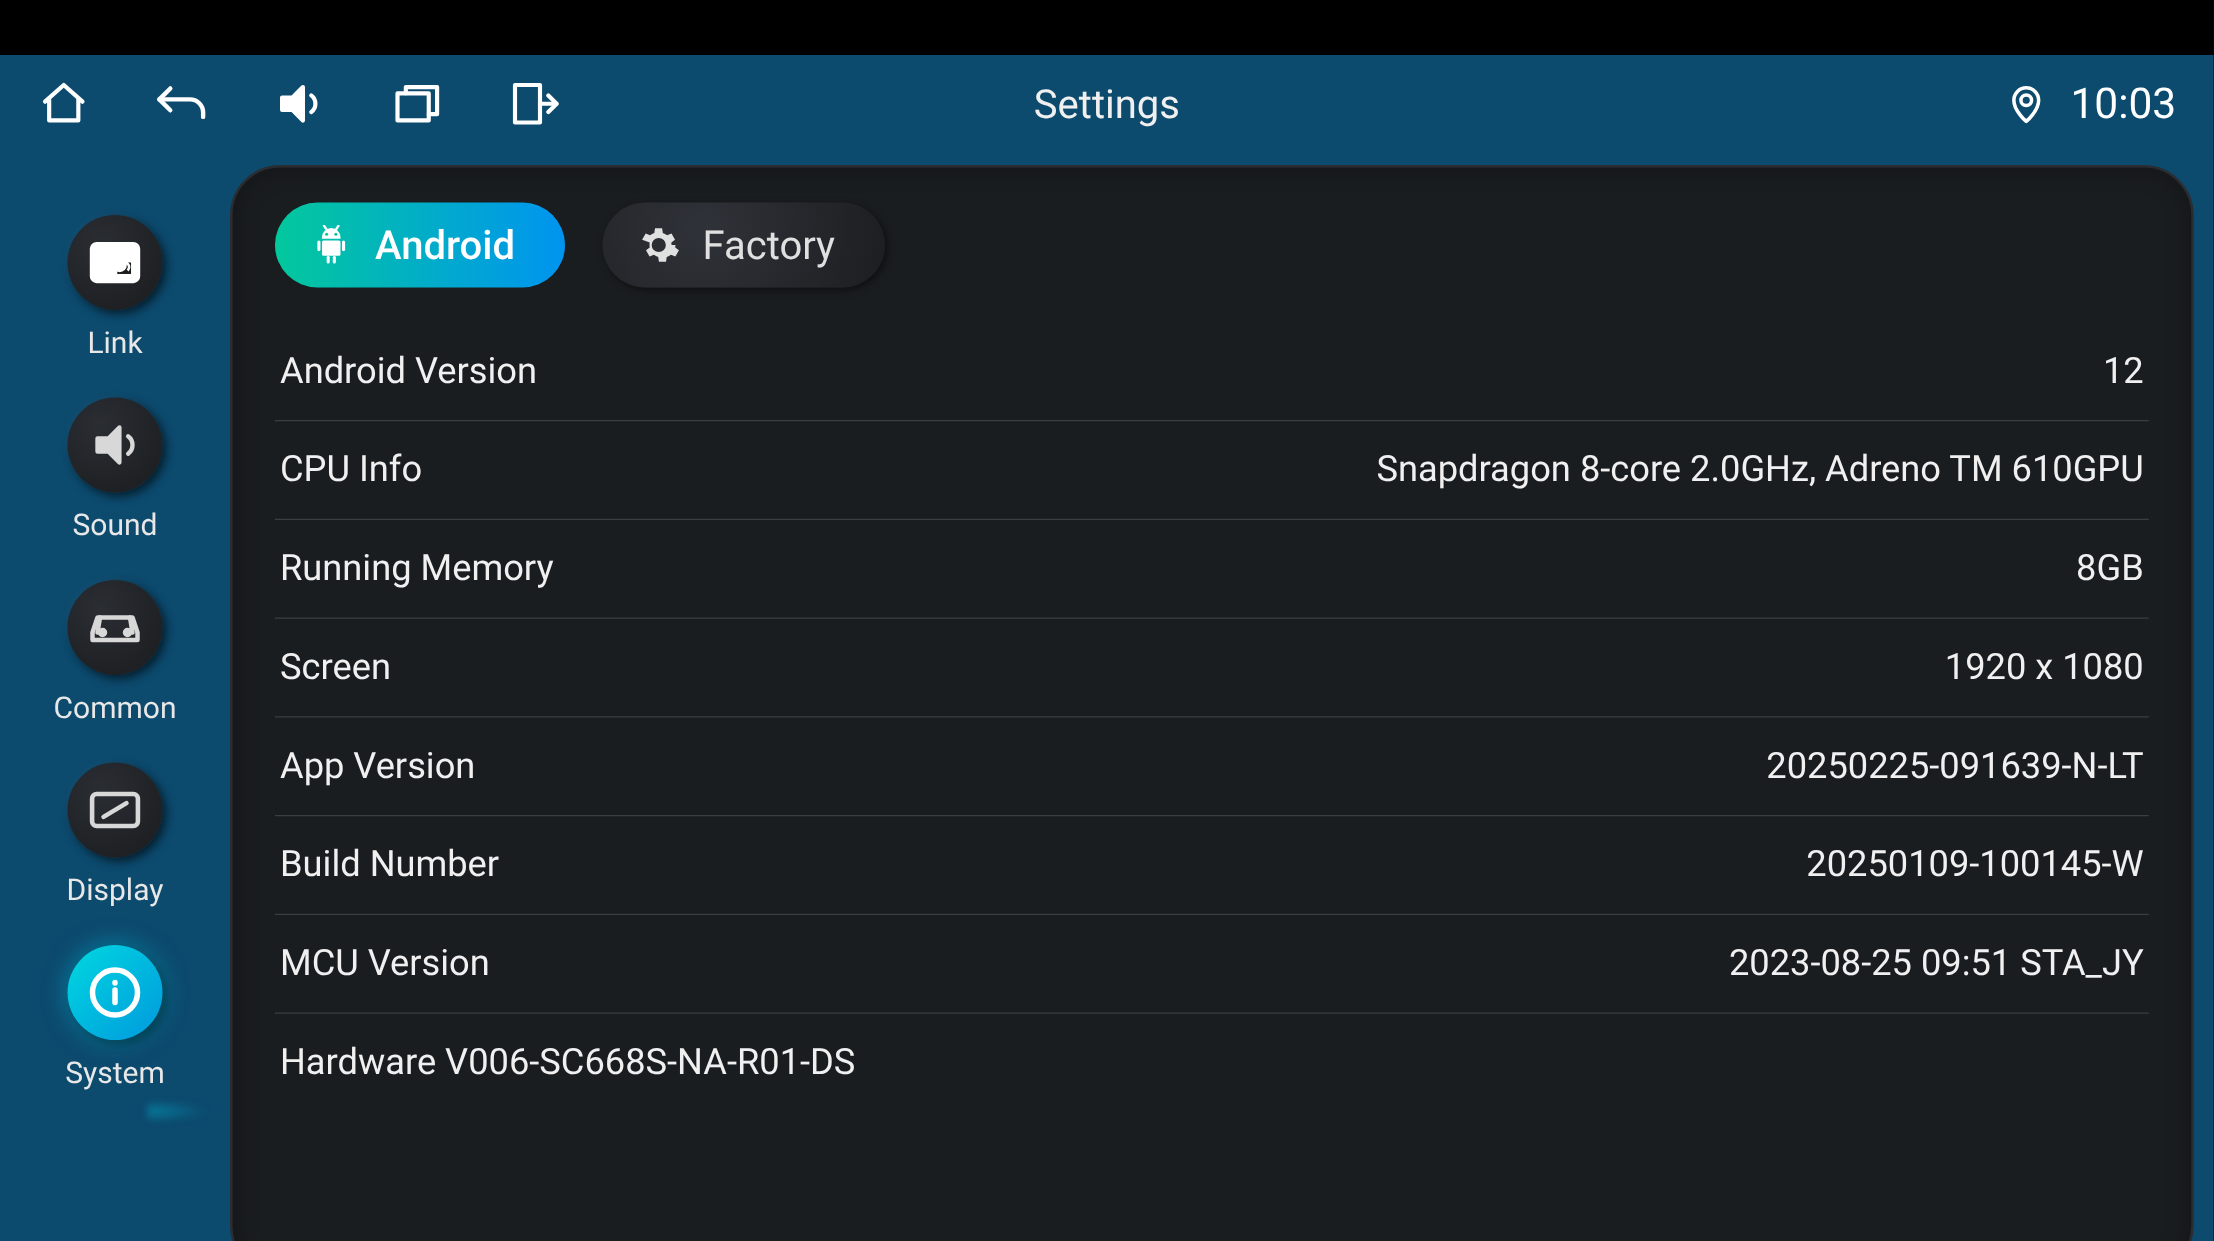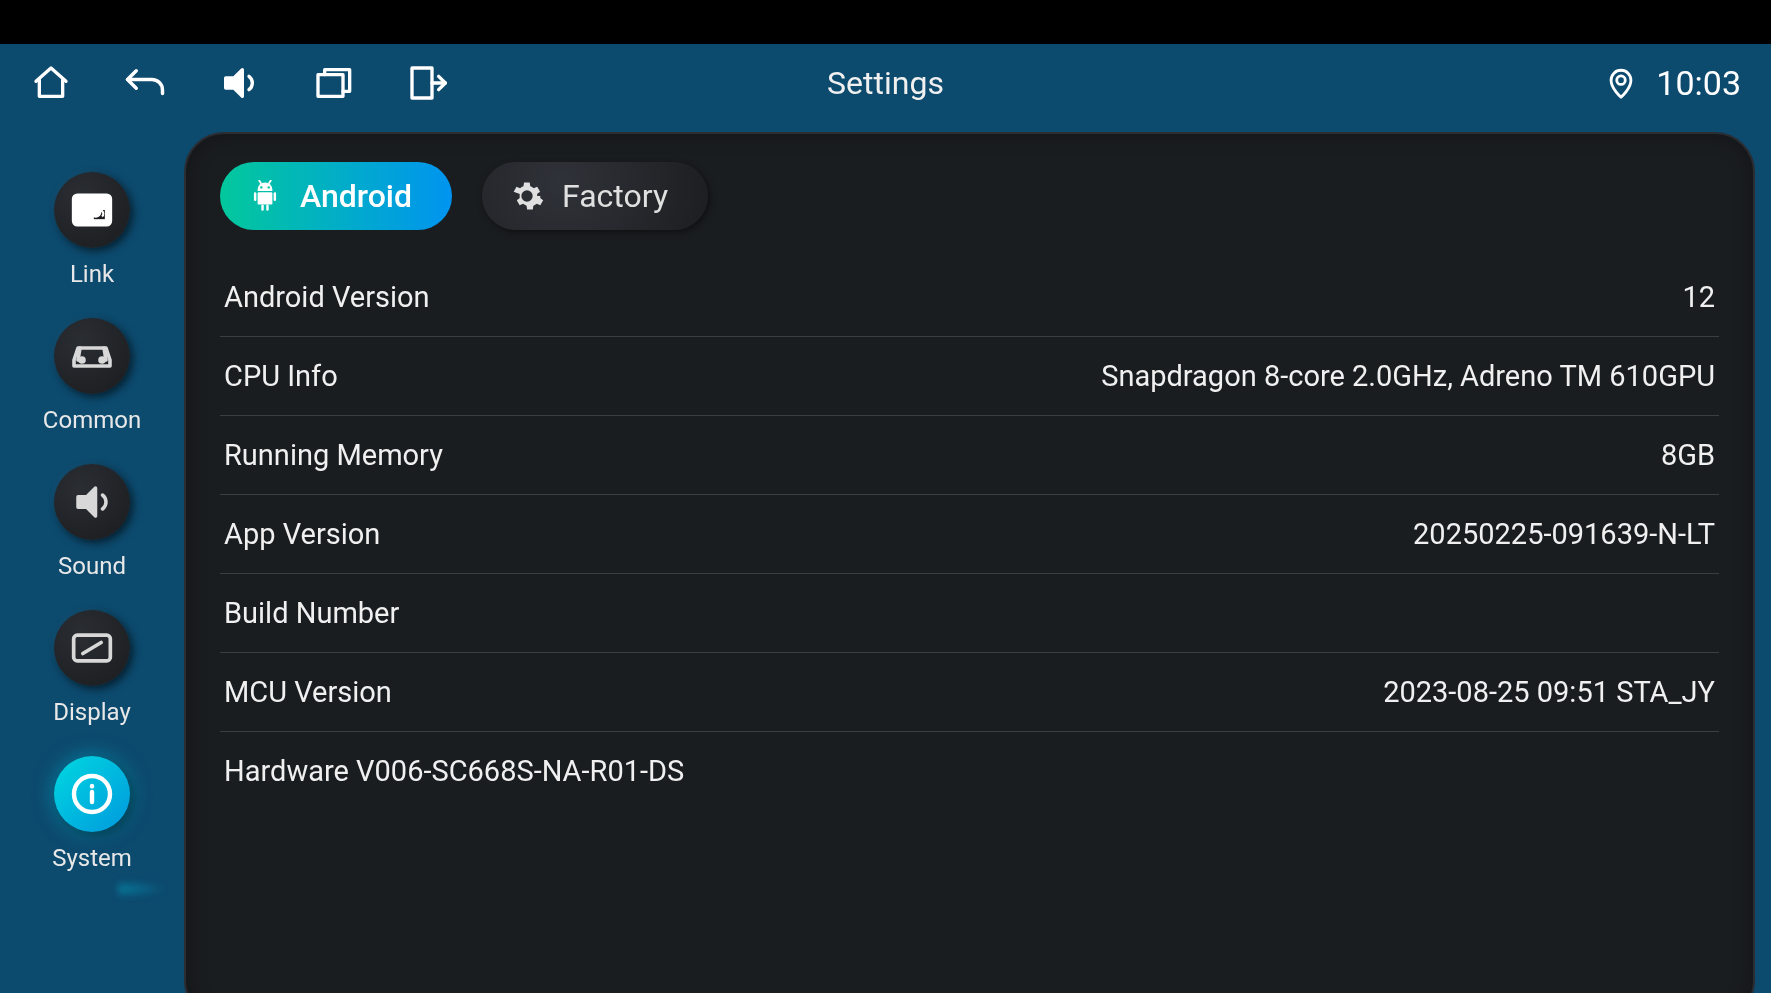--- a/index.html
+++ b/index.html
@@ -242,41 +242,41 @@
                 <path d="M14.5 10.5 a 2 2 0 0 1 3 3" stroke="#fff" stroke-width="1.2" fill="none"></path>
               </svg>
           </span>
         </div>
         <div class="sidebar-label">Link</div>
       </div>
 
       <div class="sidebar-item">
         <div class="sidebar-icon-circle">
           <span>
+            <svg width="42" height="42" viewBox="0 0 24 24" fill="none" stroke="#d8d8d8" stroke-width="2" stroke-linecap="round" stroke-linejoin="round">
+                <path d="M4 9v6h5l5 5V4L9 9H4z" fill="#d8d8d8"></path>
+                <path d="M18 8a5 5 0 0 1 0 8"></path>
+              </svg>
+          </span>
+        </div>
+        <div class="sidebar-label">Sound</div>
+      </div>
+
+      <div class="sidebar-item">
+        <div class="sidebar-icon-circle">
+          <span>
             <svg width="48" height="32" viewBox="0 0 24 16" fill="none" stroke="#d8d8d8" stroke-width="1.8" stroke-linecap="round" stroke-linejoin="round">
                 <path d="M3 10l2-6h14l2 6v3H3v-3z"></path>
                 <path d="M6 4l-1 6M18 4l1 6"></path>
                 <circle cx="7" cy="10" r="1" fill="#d8d8d8"></circle>
                 <circle cx="17" cy="10" r="1" fill="#d8d8d8"></circle>
               </svg>
           </span>
         </div>
         <div class="sidebar-label">Common</div>
-      </div>
-
-      <div class="sidebar-item">
-        <div class="sidebar-icon-circle">
-          <span>
-            <svg width="42" height="42" viewBox="0 0 24 24" fill="none" stroke="#d8d8d8" stroke-width="2" stroke-linecap="round" stroke-linejoin="round">
-                <path d="M4 9v6h5l5 5V4L9 9H4z" fill="#d8d8d8"></path>
-                <path d="M18 8a5 5 0 0 1 0 8"></path>
-              </svg>
-          </span>
-        </div>
-        <div class="sidebar-label">Sound</div>
       </div>
 
       <div class="sidebar-item">
         <div class="sidebar-icon-circle">
           <span>
             <svg width="44" height="34" viewBox="0 0 24 18" fill="none" stroke="#d8d8d8" stroke-width="2" stroke-linecap="round" stroke-linejoin="round">
                 <rect x="2" y="2" width="20" height="14" rx="2"></rect>
                 <path d="M7 12L17 6"></path>
               </svg>
           </span>
@@ -335,25 +335,30 @@
         </div>
         <div class="info-row">
           <div class="info-label">CPU Info</div>
           <div class="info-value">Snapdragon 8-core 2.0GHz, Adreno TM 610GPU</div>
         </div>
         <div class="info-row">
           <div class="info-label">Running Memory</div>
           <div class="info-value">8GB</div>
         </div>
         <div class="info-row">
+          <div class="info-label">Screen</div>
+          <div class="info-value">1920 x 1080</div>
+        </div>
+        <div class="info-row">
           <div class="info-label">App Version</div>
           <div class="info-value">20250225-091639-N-LT</div>
         </div>
         <div class="info-row">
           <div class="info-label">Build Number</div>
+          <div class="info-value">20250109-100145-W</div>
         </div>
         <div class="info-row">
           <div class="info-label">MCU Version</div>
           <div class="info-value">2023-08-25 09:51 STA_JY</div>
         </div>
         <div class="info-row">
           <div class="info-value">Hardware V006-SC668S-NA-R01-DS</div>
         </div>
       </div>
     </div>

